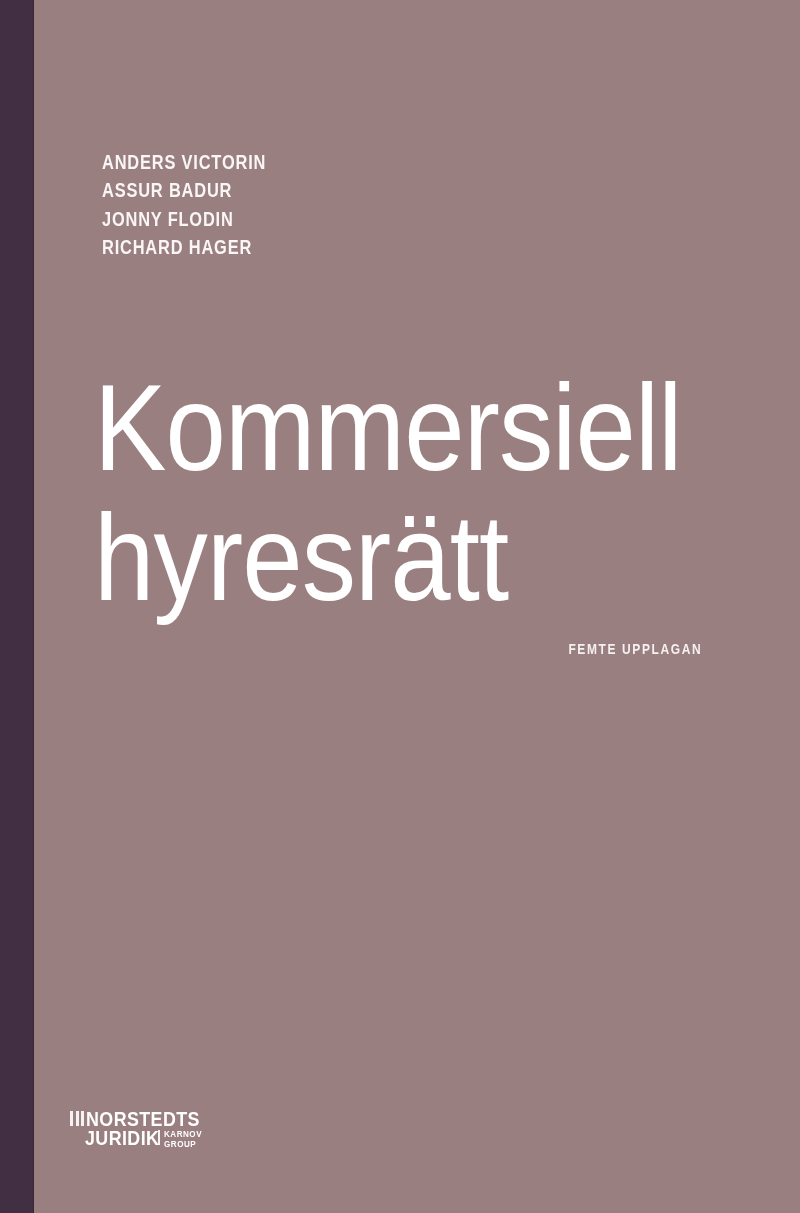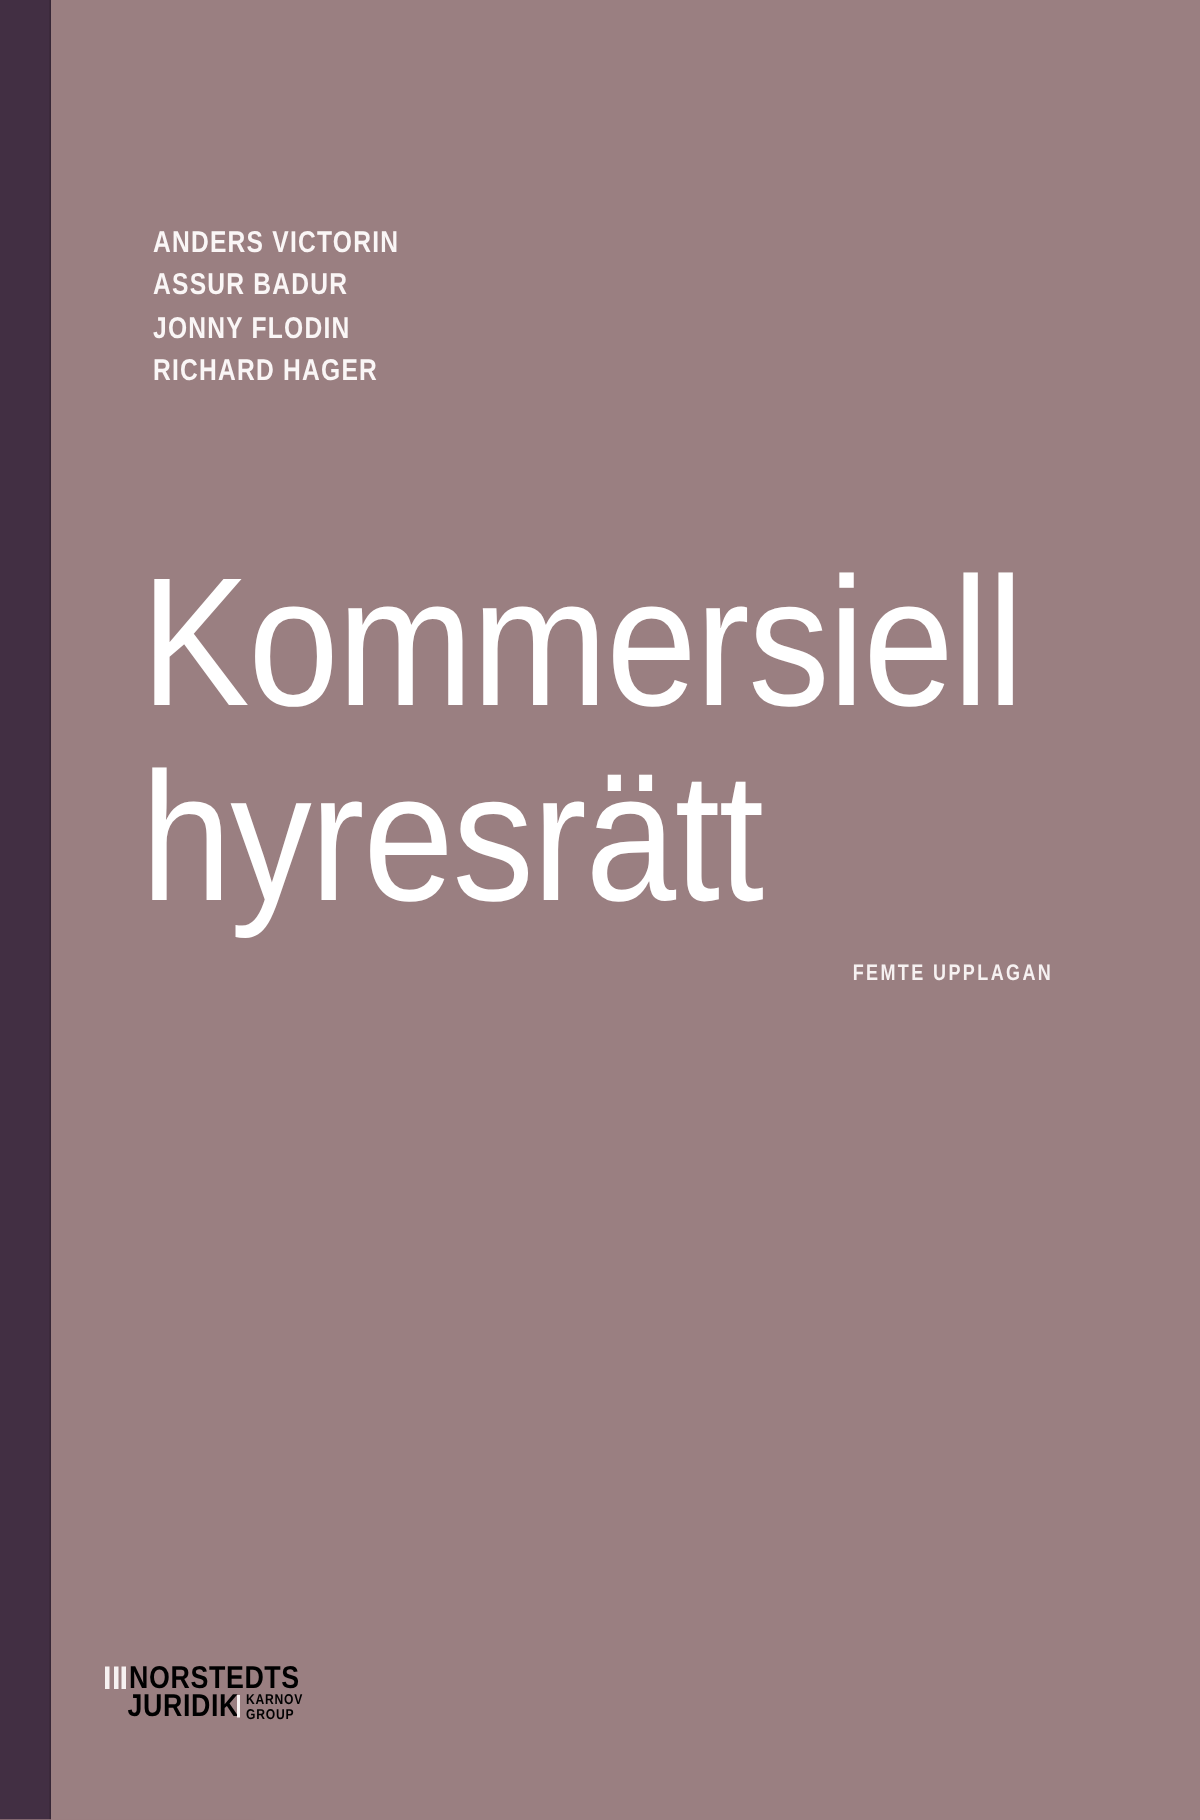--- a/index.html
+++ b/index.html
@@ -66,21 +66,21 @@
     transform: scaleX(0.8);
     transform-origin: right top;
     white-space: nowrap;
   }
   .logo {
     position: absolute;
     left: 0;
     top: 0;
     width: 100%;
     height: 100%;
-    color: #000000;
+    color: #ffffff;
   }
   .logo-bars {
     position: absolute;
     left: 70px;
     top: 1111px;
     display: flex;
     gap: 2.5px;
   }
   .logo-bars span {
     display: block;

